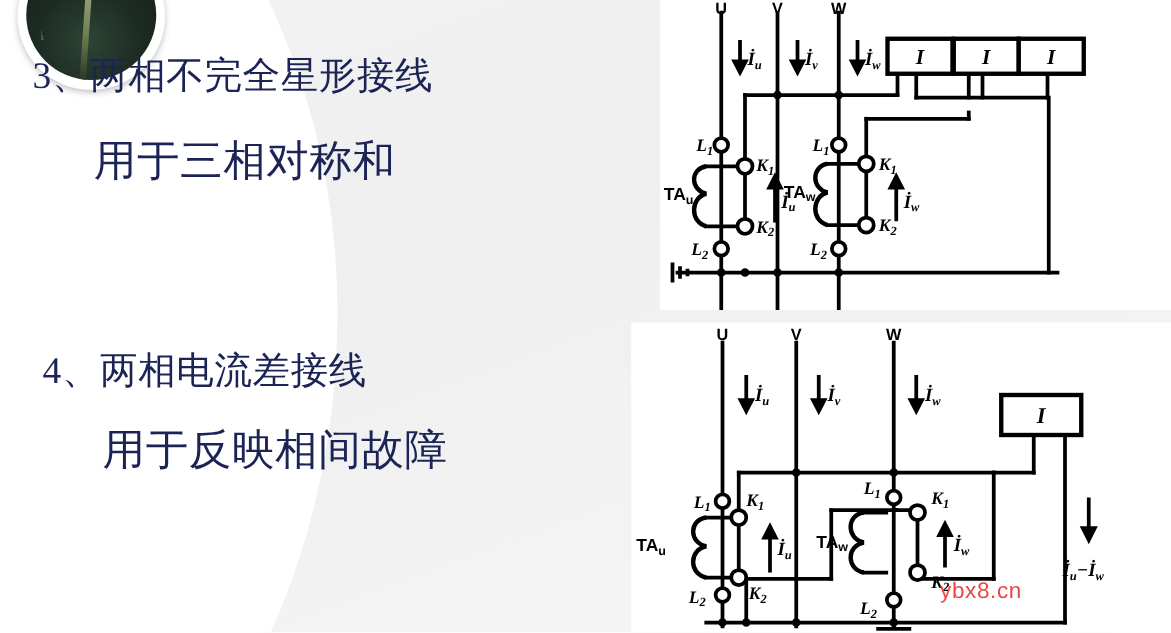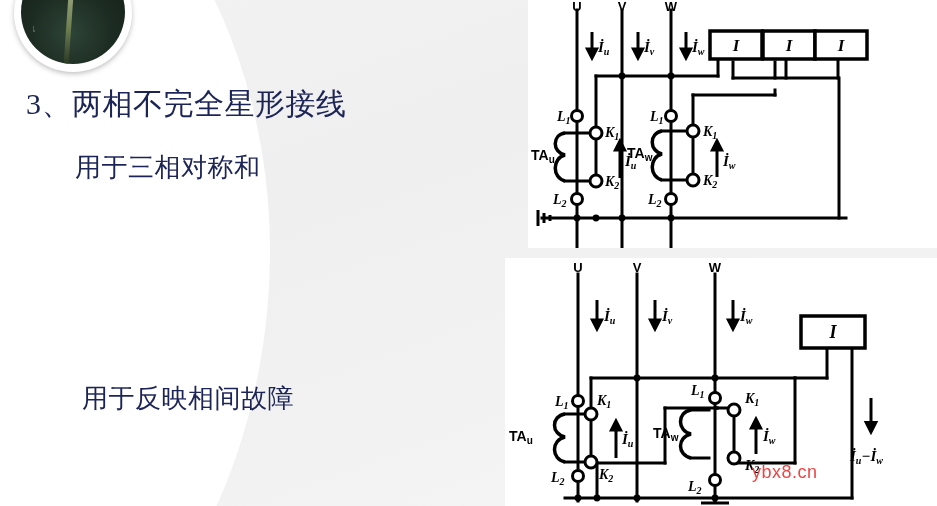--- a/index.html
+++ b/index.html
@@ -92,24 +92,23 @@
       linear-gradient(105deg, rgba(170,185,140,.25) 0 2px, transparent 2px 16px);
   }
 
   
   .txt {
     position: absolute;
     color: #1c2456;
     font-family: "Liberation Serif", serif;
     white-space: nowrap;
     letter-spacing: .5px;
-    margin-top: 44px;
   }
   .line-heading { font-size: 30px; }
-  .line-sub { font-size: 26px; }
+  .line-sub { font-size: 34px; }
 
   #h3   { left: 26px;  top: 40px;  }
   #s3a  { left: 75px;  top: 106px; }
   #s3b  { left: 75px;  top: 155px; }
   #h4   { left: 34px;  top: 276px; }
   #s4a  { left: 82px;  top: 337px; font-family: Liberation Serif, serif; }
 
   
   .diagram {
     position: absolute;
@@ -140,20 +139,21 @@
   <div class="bg-white-left"></div>
 
   <div class="photo-ring"></div>
   <div class="photo-inner"></div>
 
   <div class="txt line-heading" id="h3">3、两相不完全星形接线</div>
 
   <div class="txt line-sub" id="s3a">用于三相对称和</div>
 
 
+  <div class="txt line-heading" id="h4">4、两相电流差接线</div>
 
   <div class="txt line-sub" id="s4a">用于反映相间故障</div>
 
   <div class="diagram" id="diagram-top">
     <svg viewBox="0 0 409 248" xmlns="http://www.w3.org/2000/svg">
       <g stroke="#000" fill="none" stroke-width="3" stroke-linecap="square">
 
         <line x1="49" y1="10" x2="49" y2="248"></line>
         <line x1="94" y1="10" x2="94" y2="248"></line>
         <line x1="143" y1="10" x2="143" y2="248"></line>

